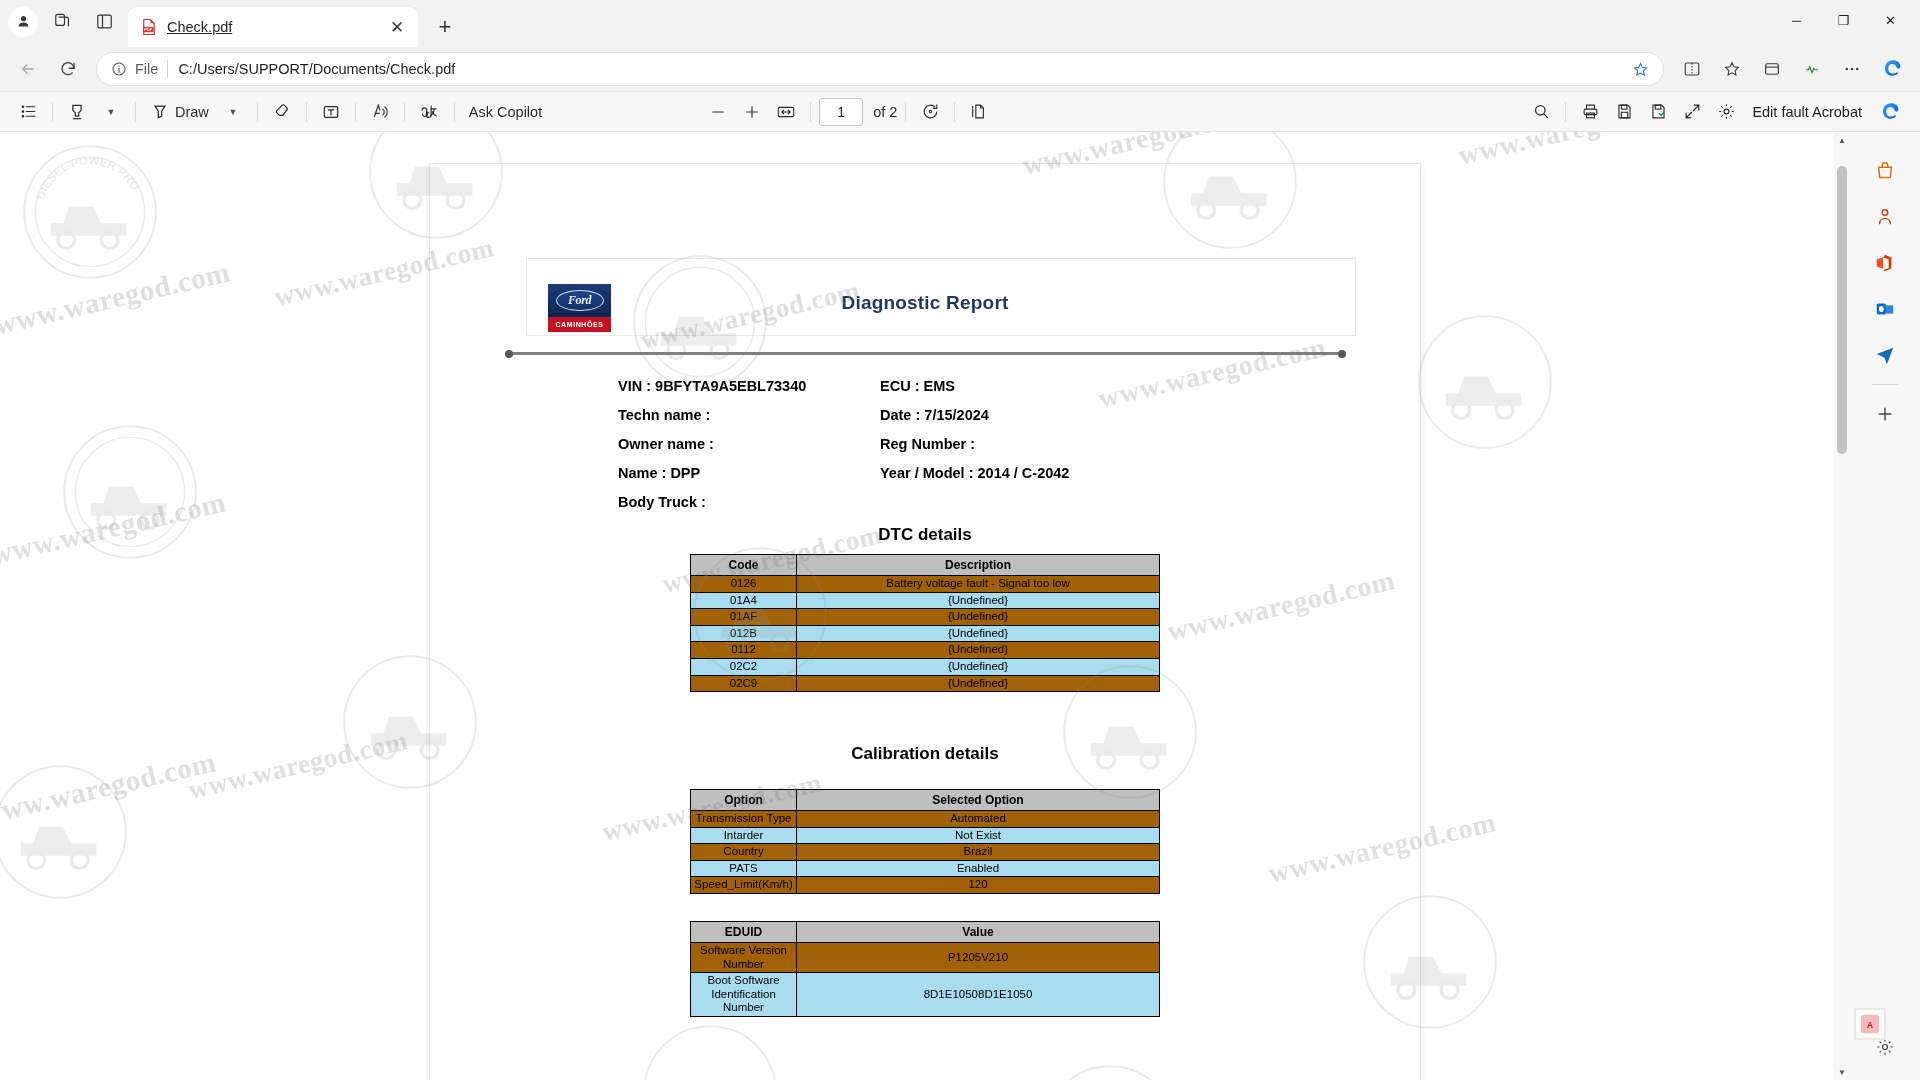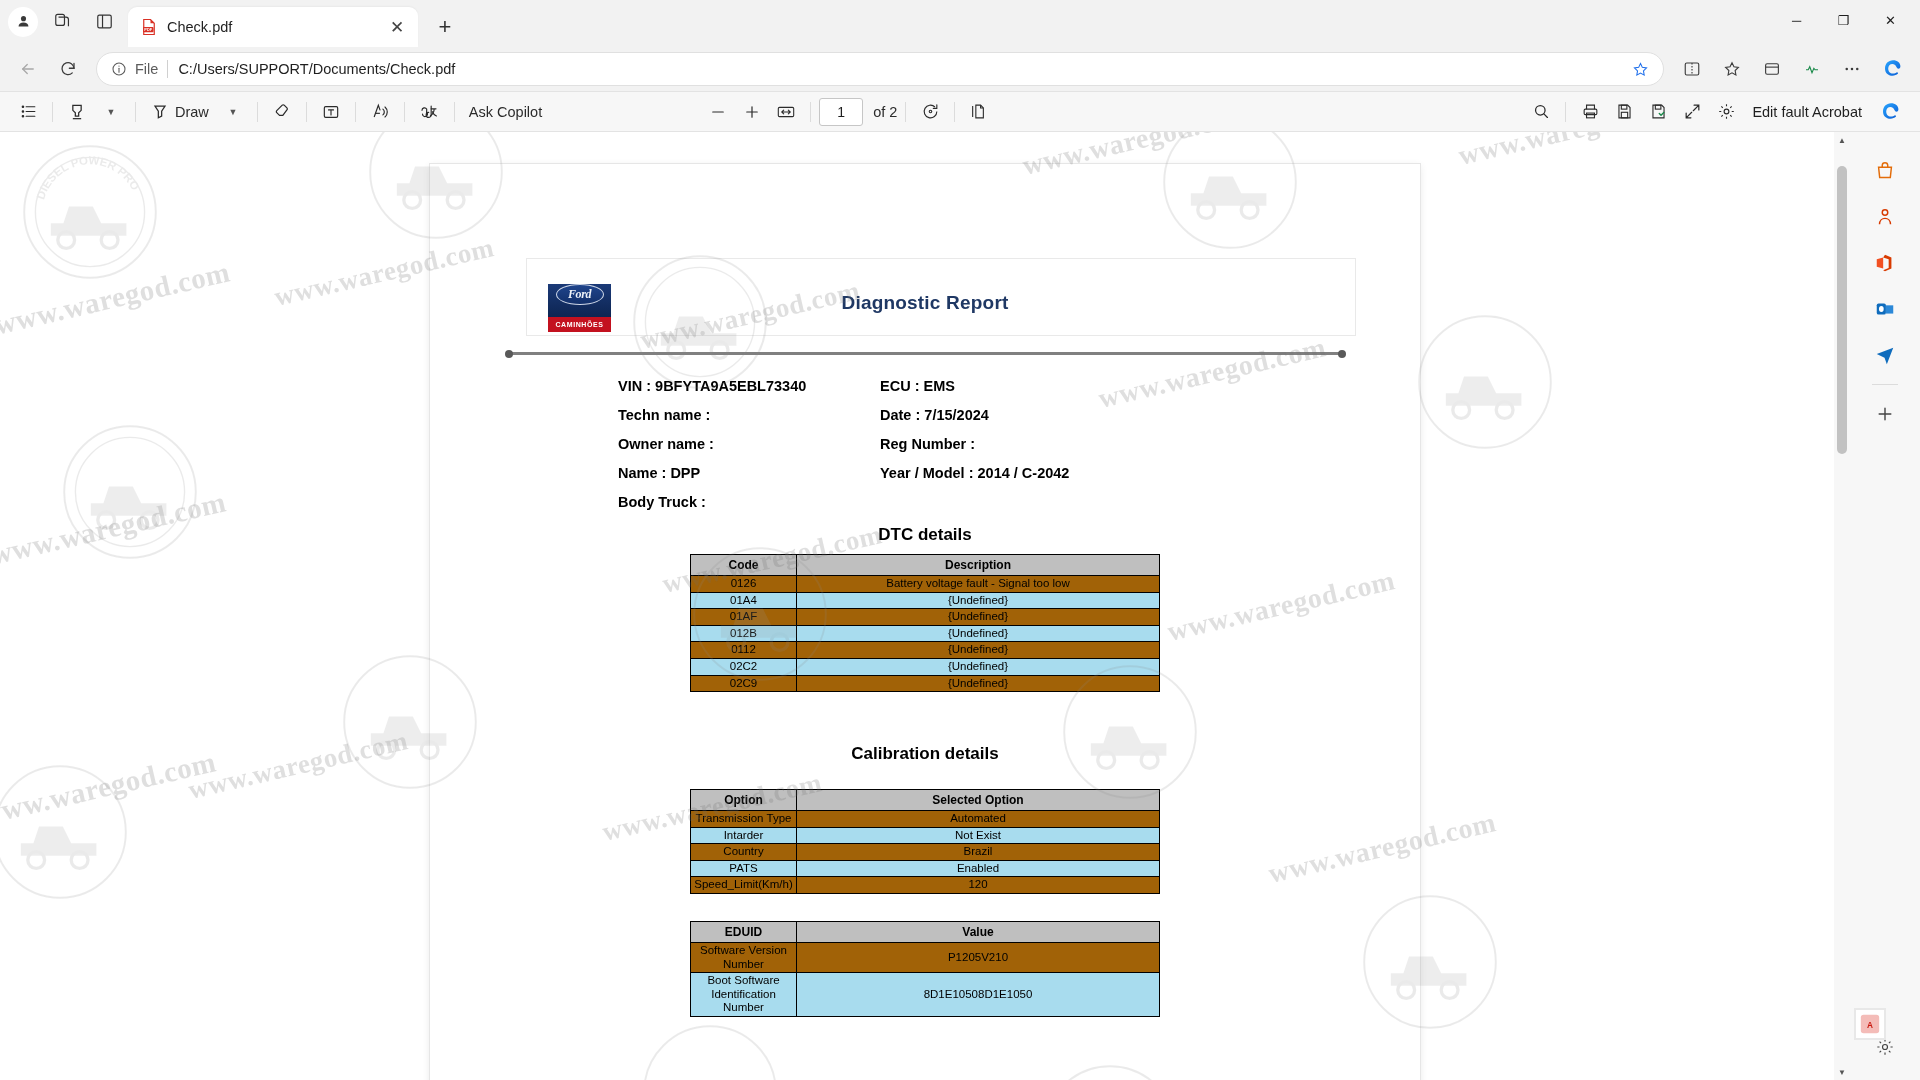--- a/index.html
+++ b/index.html
@@ -17,21 +17,21 @@
   .tab-left-icons { display:flex; align-items:center; height:47px; gap:6px; padding-bottom:4px; }
   .chip { width:36px; height:32px; display:flex; align-items:center; justify-content:center; border-radius:6px; cursor:pointer; }
   .chip.profile { background:#ffffff; border-radius:50%; width:30px; height:30px; }
 
   .tab {
     height:40px; min-width:290px; max-width:290px; background:#ffffff;
     border-radius:9px 9px 0 0; display:flex; align-items:center; padding:0 8px 0 12px;
     margin-left:6px; position:relative; box-shadow:0 -1px 2px rgba(0,0,0,.04);
   }
   .tab .favicon { width:18px; height:18px; margin-right:9px; flex:0 0 auto; }
-  .tab .title { font-size:14.5px; color:#1f1f1f; flex:1; white-space:nowrap; overflow:hidden; text-overflow:ellipsis; }
+  .tab .title { font-size:14.5px; color:#1f1f1f; flex:1; white-space:nowrap; overflow:hidden; text-overflow:ellipsis;text-decoration:underline; }
   .tab .tabclose { width:26px; height:26px; display:flex; align-items:center; justify-content:center; border-radius:4px; color:#444; font-size:17px; }
   .newtab { width:34px; height:34px; display:flex; align-items:center; justify-content:center; margin-left:10px; margin-bottom:3px; border-radius:6px; font-size:22px; color:#333; font-weight:300; }
 
   .win-ctrls { margin-left:auto; display:flex; align-items:flex-start; height:47px; }
   .win-btn { width:47px; height:40px; display:flex; align-items:center; justify-content:center; font-size:13px; color:#202020; }
 
   
   .addrbar { height:44px; background:#f2f2f2; display:flex; align-items:center; padding:0 10px; gap:4px; }
   .nav-btn { width:36px; height:34px; display:flex; align-items:center; justify-content:center; border-radius:6px; color:#3b3b3b; }
   .nav-btn.disabled { color:#a8a8a8; }
@@ -76,21 +76,21 @@
 
   .page {
     position:absolute; left:430px; top:32px; width:990px; height:940px;
     background:#ffffff; box-shadow:0 0 0 1px #e6e6e6, 0 2px 8px rgba(0,0,0,.10);
     overflow:hidden; z-index:1;
   }
   .doc { position:relative; padding:0; color:#000; }
 
   .hdr-box { position:absolute; left:96px; top:94px; width:830px; height:78px; border:1px solid #e9e9e9; background:transparent; }
   .ford-logo { position:absolute; left:118px; top:120px; width:63px; height:48px; }
-  .ford-top { width:63px; height:33px; background:linear-gradient(180deg,#1b3a78,#0d2552); display:flex; align-items:flex-start; justify-content:center; }
+  .ford-top { width:63px; height:33px; background:linear-gradient(180deg,#1b3a78,#0d2552); display:flex; align-items:center; justify-content:center; }
   .ford-oval { width:48px; height:21px; border-radius:50%; background:linear-gradient(180deg,#20458c,#12306b); border:1.4px solid #cfd8e8; display:flex; align-items:center; justify-content:center; }
   .ford-word { font-family:"Liberation Serif", serif; font-style:italic; font-weight:700; font-size:12px; color:#eef2f8; letter-spacing:-.4px; }
   .ford-bot { width:63px; height:15px; background:#c3111f; display:flex; align-items:center; justify-content:center; }
   .ford-cam { font-size:7px; font-weight:700; color:#fff; letter-spacing:.6px; }
 
   .doctitle { position:absolute; left:0; right:0; top:128px; text-align:center; font-size:19px; font-weight:700; color:#1f3864; letter-spacing:.2px; }
   .hr-line { position:absolute; left:78px; top:188px; width:835px; height:3px; background:#808080; }
   .hr-dot { position:absolute; width:8px; height:8px; border-radius:50%; background:#595959; top:-2.5px; }
   .hr-dot.l { left:-3px; } .hr-dot.r { right:-3px; }
 

